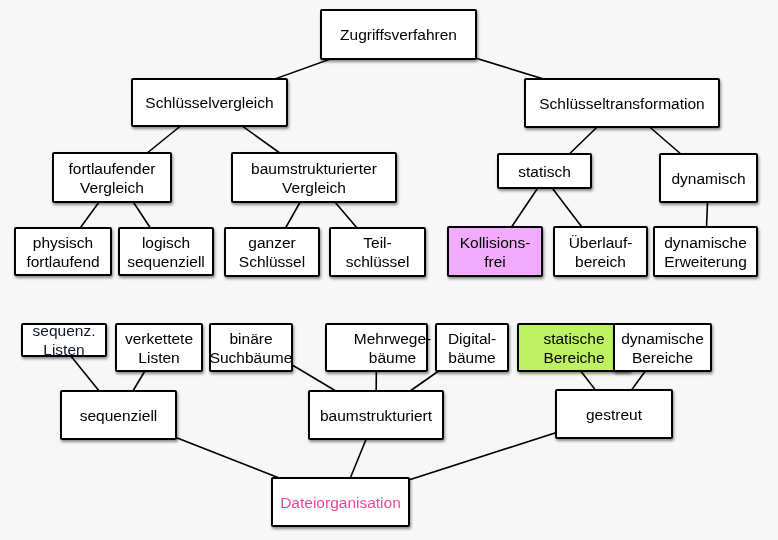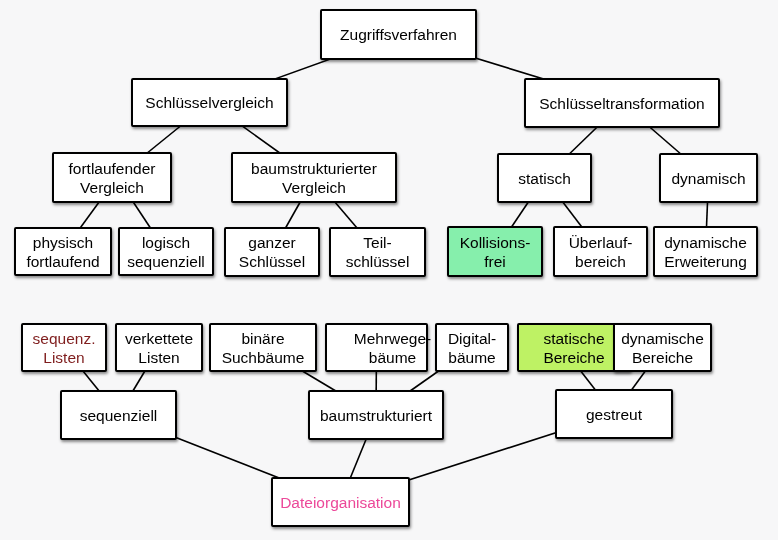--- a/index.html
+++ b/index.html
@@ -72,41 +72,41 @@
       <line x1="614" y1="414" x2="340.5" y2="502" stroke="#000000" stroke-width="1.6"></line>
     </svg>
   <div id="node-layer">
       <div class="node" style="left: 320px; top: 9px; width: 157px; height: 51px; background: rgb(255, 255, 255); border-color: rgb(0, 0, 0); color: rgb(0, 0, 0);">Zugriffsverfahren</div>
       <div class="node" style="left: 131px; top: 78px; width: 157px; height: 49px; background: rgb(255, 255, 255); border-color: rgb(0, 0, 0); color: rgb(0, 0, 0);">Schlüsselvergleich</div>
       <div class="node" style="left: 524px; top: 78px; width: 196px; height: 50px; background: rgb(255, 255, 255); border-color: rgb(0, 0, 0); color: rgb(0, 0, 0);">Schlüsseltransformation</div>
       <div class="node" style="left: 52px; top: 152px; width: 120px; height: 51px; background: rgb(255, 255, 255); border-color: rgb(0, 0, 0); color: rgb(0, 0, 0);">fortlaufender
 Vergleich</div>
       <div class="node" style="left: 231px; top: 152px; width: 166px; height: 51px; background: rgb(255, 255, 255); border-color: rgb(0, 0, 0); color: rgb(0, 0, 0);">baumstrukturierter
 Vergleich</div>
-      <div class="node" style="left: 497px; top: 153px; width: 95px; height: 50px; background: rgb(255, 255, 255); border-color: rgb(0, 0, 0); color: rgb(0, 0, 0);">statisch</div>
+      <div class="node" style="left: 497px; top: 153px; width: 95px; height: 36px; background: rgb(255, 255, 255); border-color: rgb(0, 0, 0); color: rgb(0, 0, 0);">statisch</div>
       <div class="node" style="left: 659px; top: 153px; width: 99px; height: 50px; background: rgb(255, 255, 255); border-color: rgb(0, 0, 0); color: rgb(0, 0, 0);">dynamisch</div>
       <div class="node" style="left: 14px; top: 227px; width: 98px; height: 49px; background: rgb(255, 255, 255); border-color: rgb(0, 0, 0); color: rgb(0, 0, 0);">physisch
 fortlaufend</div>
       <div class="node" style="left: 118px; top: 227px; width: 96px; height: 49px; background: rgb(255, 255, 255); border-color: rgb(0, 0, 0); color: rgb(0, 0, 0);">logisch
 sequenziell</div>
       <div class="node" style="left: 224px; top: 227px; width: 96px; height: 50px; background: rgb(255, 255, 255); border-color: rgb(0, 0, 0); color: rgb(0, 0, 0);">ganzer
 Schlüssel</div>
       <div class="node" style="left: 329px; top: 227px; width: 97px; height: 50px; background: rgb(255, 255, 255); border-color: rgb(0, 0, 0); color: rgb(0, 0, 0);">Teil-
 schlüssel</div>
-      <div class="node" style="left: 447px; top: 226px; width: 96px; height: 51px; background: #86efac; border-color: rgb(0, 0, 0); color: rgb(0, 0, 0);">Kollisions-
+      <div class="node" style="left: 447px; top: 226px; width: 96px; height: 51px; background: #f0abfc; border-color: rgb(0, 0, 0); color: rgb(0, 0, 0);">Kollisions-
 frei</div>
       <div class="node" style="left: 553px; top: 226px; width: 95px; height: 51px; background: rgb(255, 255, 255); border-color: rgb(0, 0, 0); color: rgb(0, 0, 0);">Überlauf-
 bereich</div>
       <div class="node" style="left: 653px; top: 226px; width: 105px; height: 51px; background: rgb(255, 255, 255); border-color: rgb(0, 0, 0); color: rgb(0, 0, 0);">dynamische
 Erweiterung</div>
-      <div class="node" style="left: 21px; top: 323px; width: 86px; height: 49px; background: rgb(255, 255, 255); border-color: rgb(0, 0, 0); color: #7f1d1d;">sequenz.
+      <div class="node" style="left: 21px; top: 323px; width: 86px; height: 34px; background: rgb(255, 255, 255); border-color: rgb(0, 0, 0); color: #0f172a;">sequenz.
 Listen</div>
       <div class="node" style="left: 115px; top: 323px; width: 88px; height: 49px; background: rgb(255, 255, 255); border-color: rgb(0, 0, 0); color: rgb(0, 0, 0);">verkettete
 Listen</div>
-      <div class="node" style="left: 209px; top: 323px; width: 108px; height: 49px; background: rgb(255, 255, 255); border-color: rgb(0, 0, 0); color: rgb(0, 0, 0);">binäre
+      <div class="node" style="left: 209px; top: 323px; width: 84px; height: 49px; background: rgb(255, 255, 255); border-color: rgb(0, 0, 0); color: rgb(0, 0, 0);">binäre
 Suchbäume</div>
       <div class="node" style="left: 325px; top: 323px; width: 103px; height: 49px; background: rgb(255, 255, 255); border-color: rgb(0, 0, 0); color: rgb(0, 0, 0); padding-left: 32px;">Mehrwege-
 bäume</div>
       <div class="node" style="left: 435px; top: 323px; width: 74px; height: 49px; background: rgb(255, 255, 255); border-color: rgb(0, 0, 0); color: rgb(0, 0, 0);">Digital-
 bäume</div>
       <div class="node" style="left: 517px; top: 323px; width: 114px; height: 49px; background: #bef264; border-color: rgb(0, 0, 0); color: rgb(0, 0, 0);">statische
 Bereiche</div>
       <div class="node" style="left: 613px; top: 323px; width: 99px; height: 49px; background: rgb(255, 255, 255); border-color: rgb(0, 0, 0); color: rgb(0, 0, 0);">dynamische
 Bereiche</div>
       <div class="node" style="left: 60px; top: 390px; width: 117px; height: 50px; background: rgb(255, 255, 255); border-color: rgb(0, 0, 0); color: rgb(0, 0, 0);">sequenziell</div>

